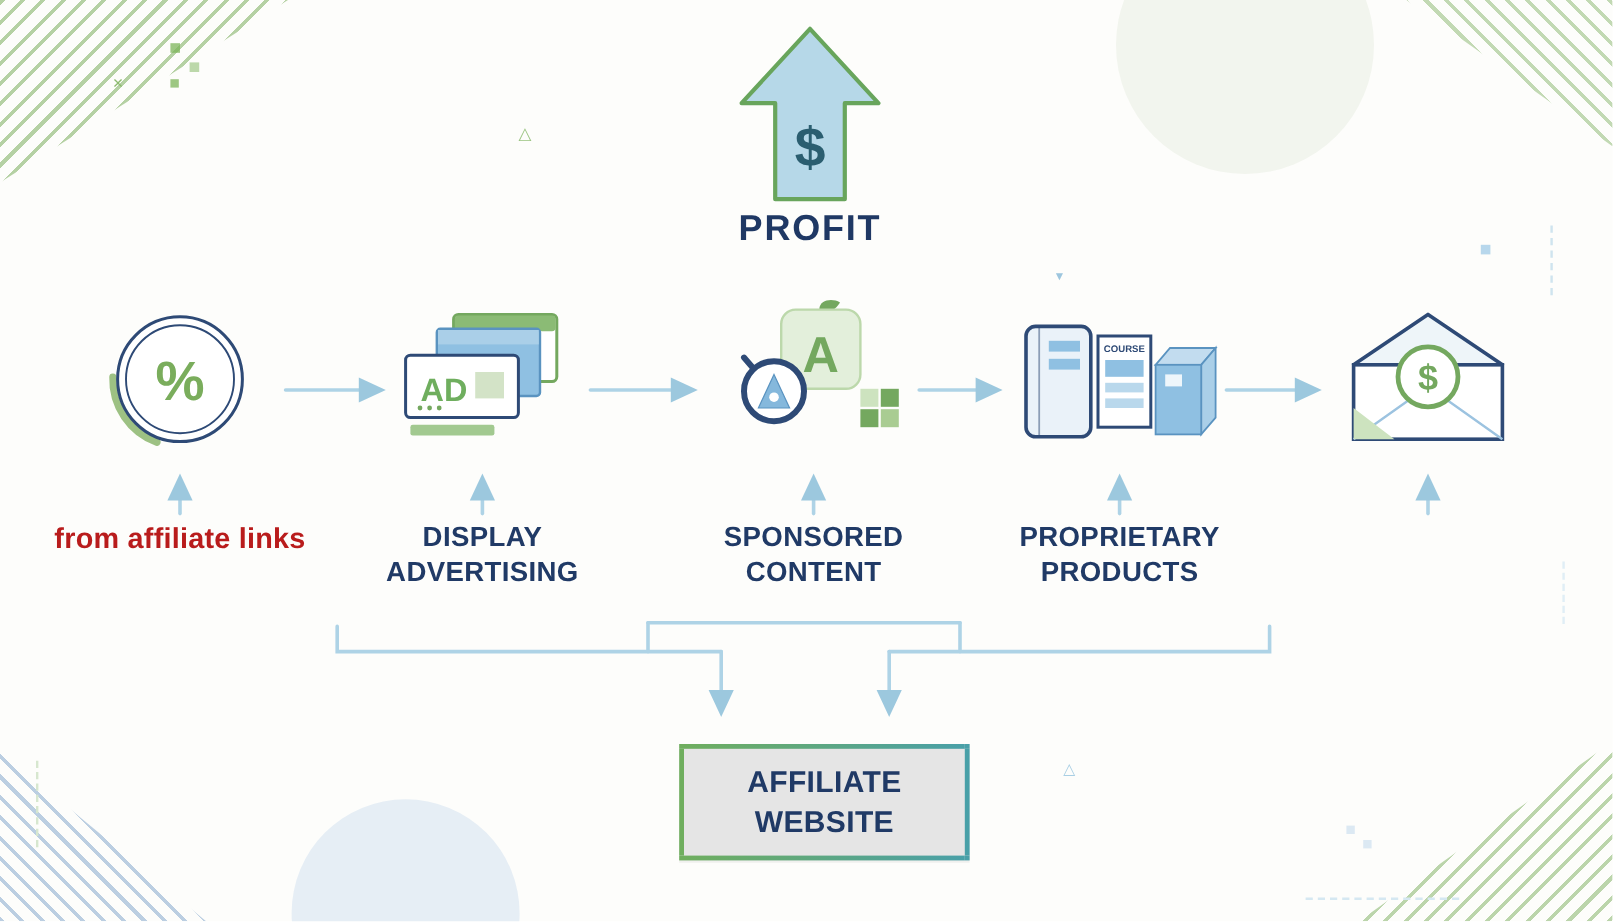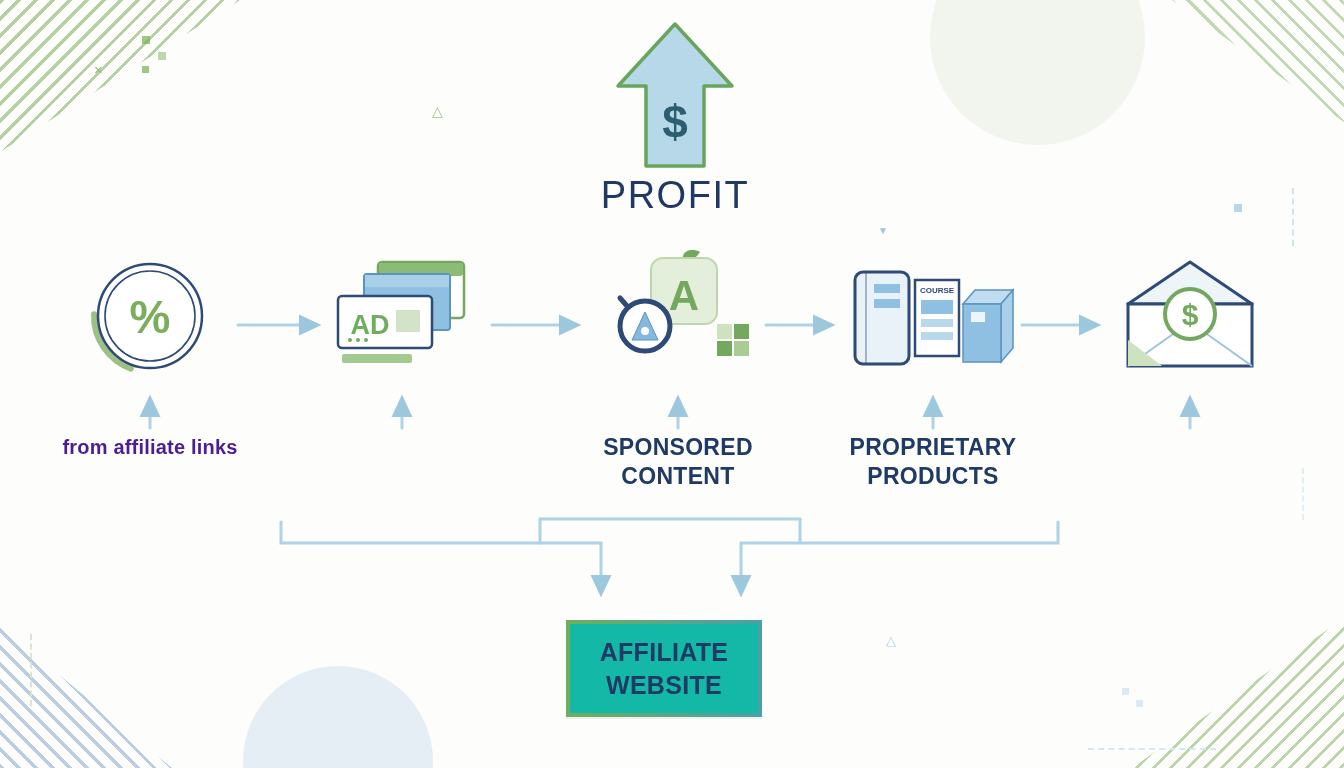--- a/index.html
+++ b/index.html
@@ -28,29 +28,29 @@
   .bluesq { position:absolute; background:#b7d7ec; }
   .palesq { position:absolute; background:#dce9f3; }
   .glyph { position:absolute; line-height:1; }
   .dash-v1 { left:1292px; top:188px; height:58px; border-left:2px dashed #cfe4ef; }
   .dash-v2 { left:30px; top:634px; height:72px; border-left:2px dashed #d7e7cf; }
   .dash-v3 { left:1302px; top:468px; height:52px; border-left:2px dashed #e0eef6; }
   .dash-h1 { left:1088px; top:748px; width:128px; border-top:2px dashed #d5e8f2; }
 
   
   .profit-label { left:565px; top:174px; width:220px; text-align:center;
-    font-size:38px; font-weight:normal; color:#1f3864; letter-spacing:1.5px; }
+    font-size:30px; font-weight:bold; color:#1f3864; letter-spacing:1.5px; }
 
   
   .stream-label { position:absolute; top:433px; text-align:center; font-weight:bold;
     font-size:23px; line-height:1.28; color:#203a66; letter-spacing:.3px; }
-  .stream-sub { font-size:20px; font-weight:bold; color:#4c1d95; margin-top:2px; letter-spacing:.2px; }
+  .stream-sub { font-size:24px; font-weight:bold; color:#b91c1c; margin-top:2px; letter-spacing:.2px; }
 
   
-  .site-box { left:566px; top:620px; width:196px; height:97px; background:#14b8a6;
+  .site-box { left:566px; top:620px; width:242px; height:97px; background:#e5e5e5;
     border:4px solid; border-image:linear-gradient(90deg,#6fae5e,#49a0a8) 1;
     box-shadow:0 2px 0 rgba(0,0,0,.05); display:flex; align-items:center; justify-content:center; }
   .site-box-label { width:160px; text-align:center; font-size:25px; font-weight:bold;
     color:#203a66; line-height:1.3; letter-spacing:.3px; }
 
   svg text { font-family:"Liberation Sans", sans-serif; font-weight:bold; }
 </style>
 </head>
 <body>
 
@@ -170,20 +170,23 @@
     <rect x="8" y="48" width="124" height="62" fill="#ffffff" stroke="#2e4a76" stroke-width="3"></rect>
     <path d="M8,110 L70,66 M132,110 L70,66" stroke="#9cc3e0" stroke-width="2" fill="none"></path>
     <polygon points="8,110 42,110 8,84" fill="#cde3bf"></polygon>
     <circle cx="70" cy="58" r="25" fill="#ffffff" stroke="#74a85f" stroke-width="4"></circle>
     <text x="70" y="69" font-size="30" fill="#74a85f" text-anchor="middle">$</text>
   </svg>
 
   <div class="stream-label" style="left:40px;width:220px;">
     <div class="stream-sub">from affiliate links</div>
   </div>
+  <div class="stream-label" style="left:302px;width:200px;">
+    <div>DISPLAY ADVERTISING</div>
+  </div>
   <div class="stream-label" style="left:818px;width:230px;">
     <div>PROPRIETARY PRODUCTS</div>
   </div>
   <div class="stream-label" style="left:565px;width:226px;">
     <div>SPONSORED CONTENT</div>
   </div>
 
   <div class="abs site-box">
     <div class="site-box-label">AFFILIATE WEBSITE</div>
   </div>

